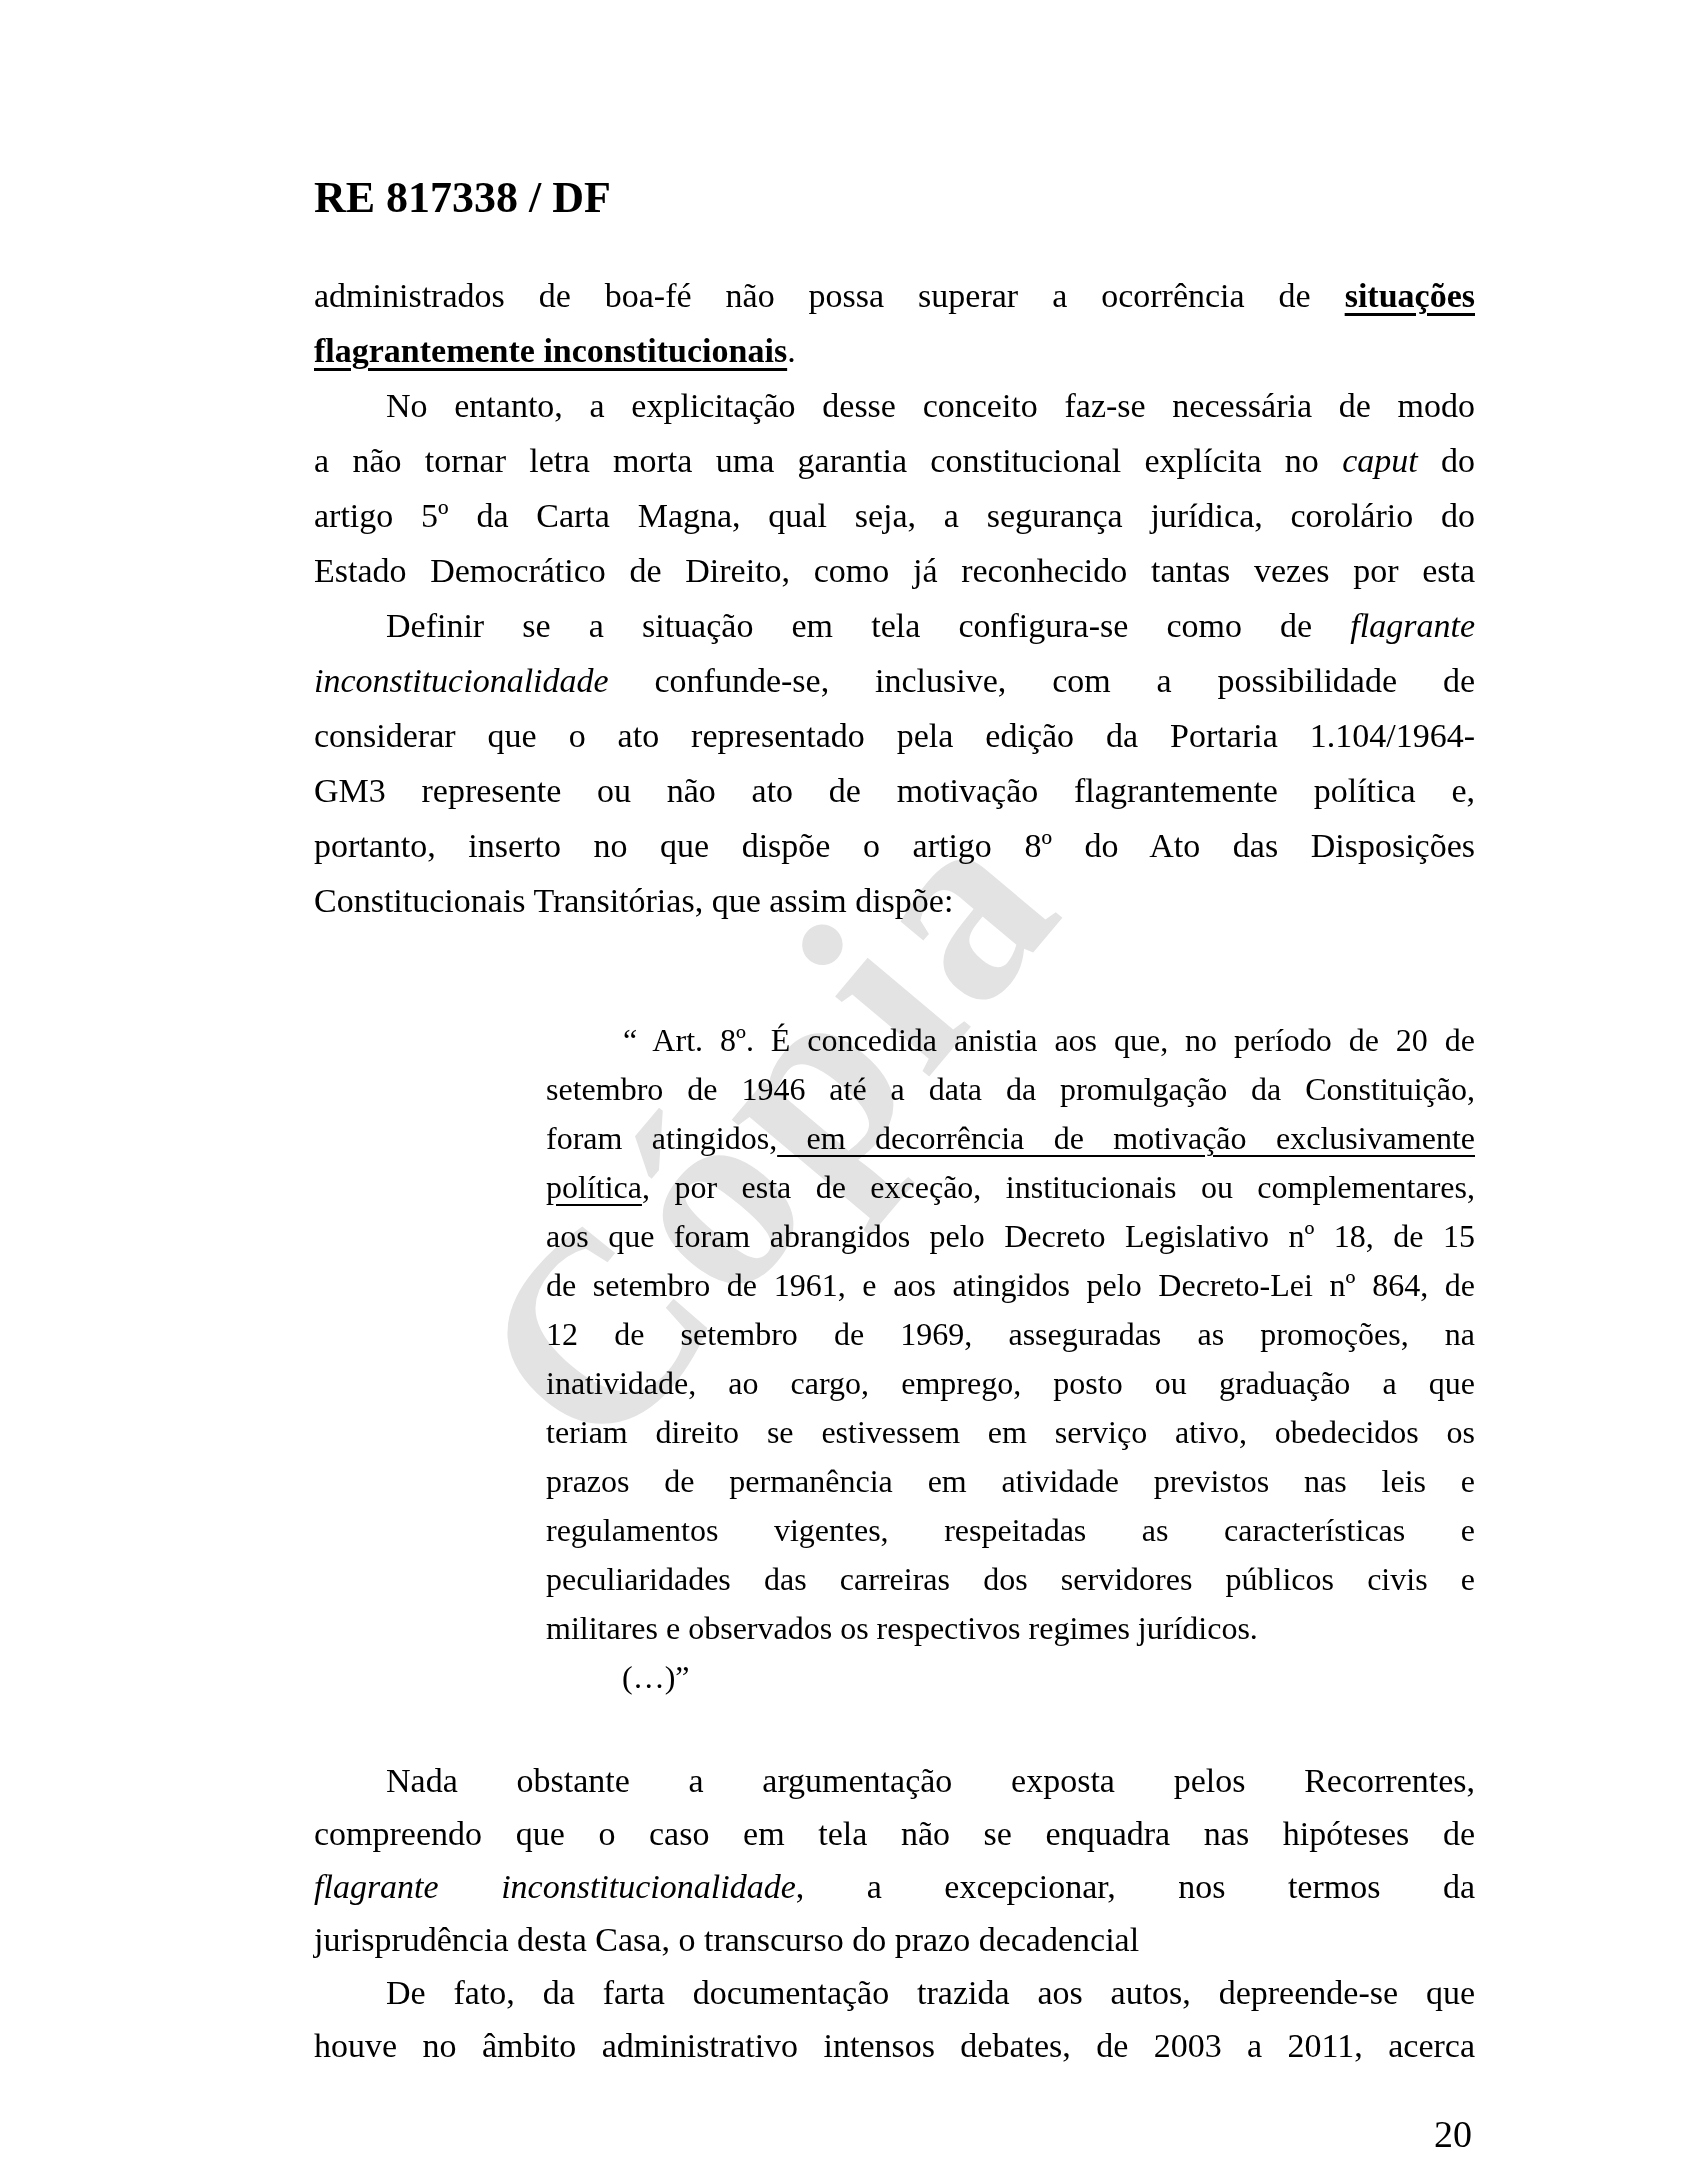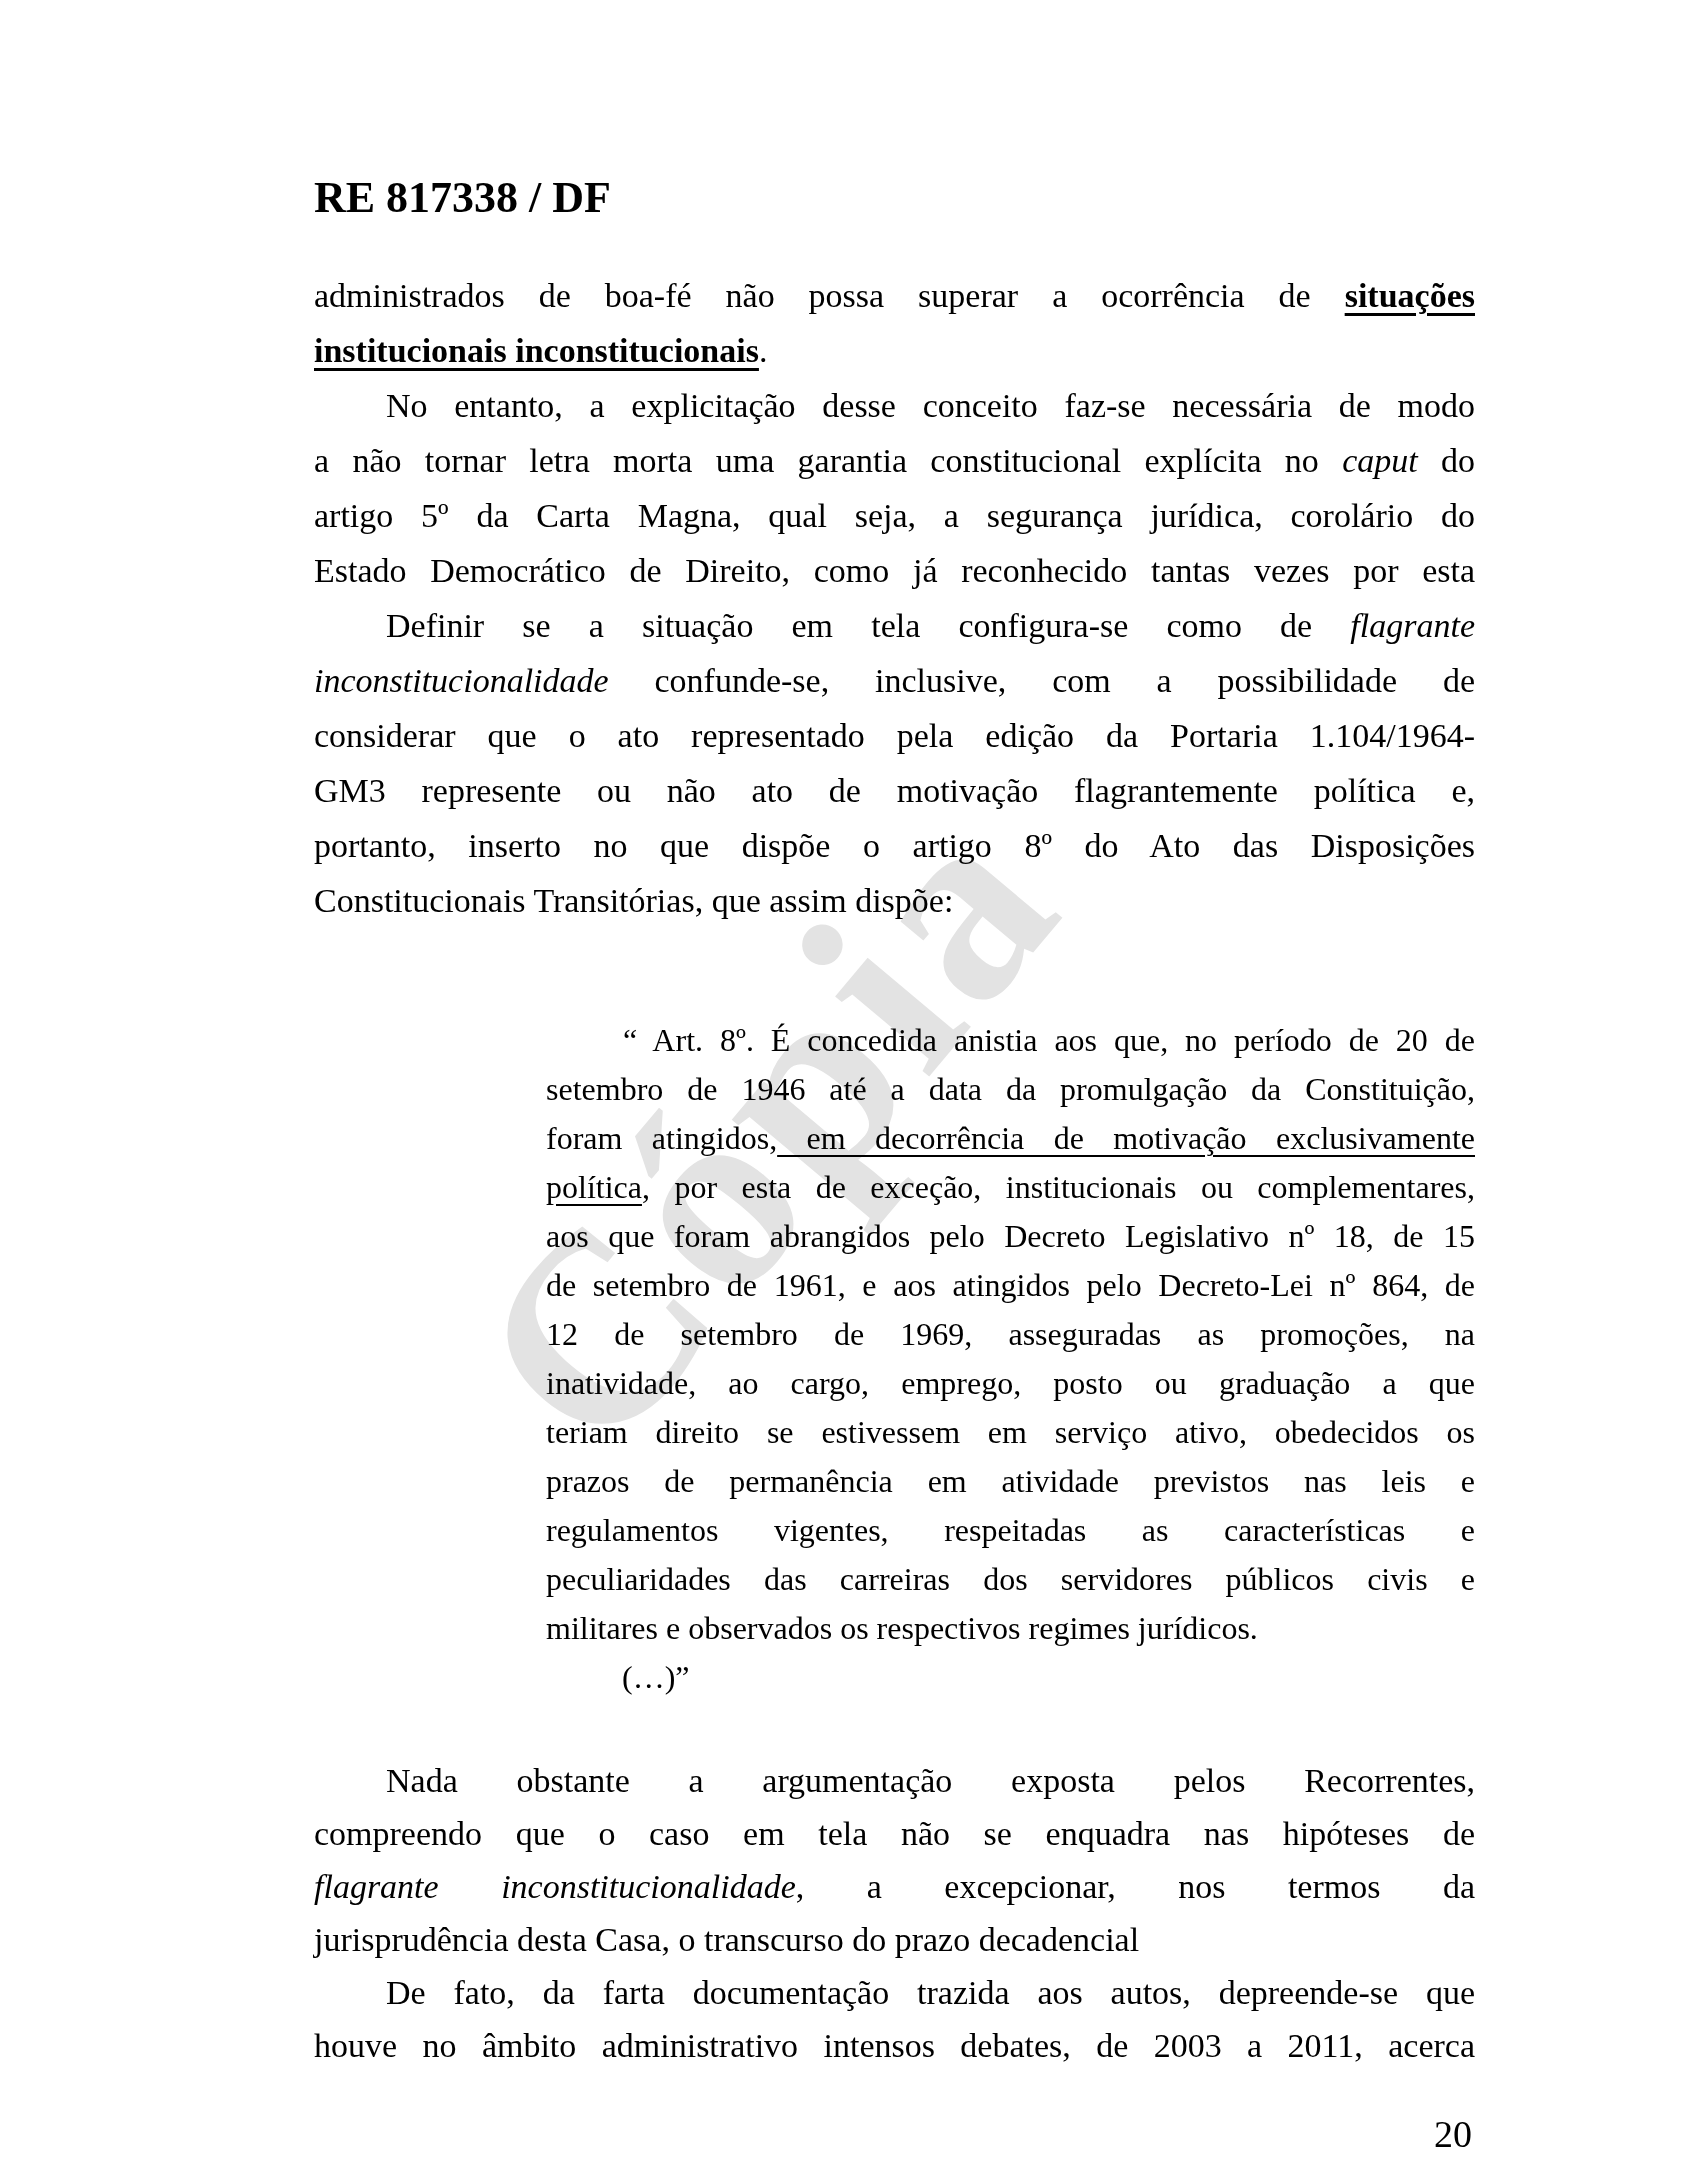--- a/index.html
+++ b/index.html
@@ -55,21 +55,21 @@
 
 <div class="page">
 
   <div class="watermark">Cópia</div>
 
   <div class="doc-header">RE 817338 / DF</div>
 
   <div class="textblock block-upper">
       <div class="para">
         <div class="line"><span class="seg-n">administrados de boa-fé não possa superar a ocorrência de </span><span class="seg-bu">situações</span></div>
-        <div class="line last"><span class="seg-bu">institucionais inconstitucionais</span><span class="seg-n">.</span></div>
+        <div class="line last"><span class="seg-bu">flagrantemente inconstitucionais</span><span class="seg-n">.</span></div>
       </div>
       <div class="para">
         <div class="line" style="text-indent: 72px;"><span class="seg-n">No entanto, a explicitação desse conceito faz-se necessária de modo</span></div>
         <div class="line"><span class="seg-n">a não tornar letra morta uma garantia constitucional explícita no </span><span class="seg-i">caput</span><span class="seg-n"> do</span></div>
         <div class="line"><span class="seg-n">artigo 5º da Carta Magna, qual seja, a segurança jurídica, corolário do</span></div>
         <div class="line"><span class="seg-n">Estado Democrático de Direito, como já reconhecido tantas vezes por esta</span></div>
       </div>
       <div class="para">
         <div class="line" style="text-indent: 72px;"><span class="seg-n">Definir se a situação em tela configura-se como de </span><span class="seg-i">flagrante</span></div>
         <div class="line"><span class="seg-i">inconstitucionalidade</span><span class="seg-n"> confunde-se, inclusive, com a possibilidade de</span></div>

